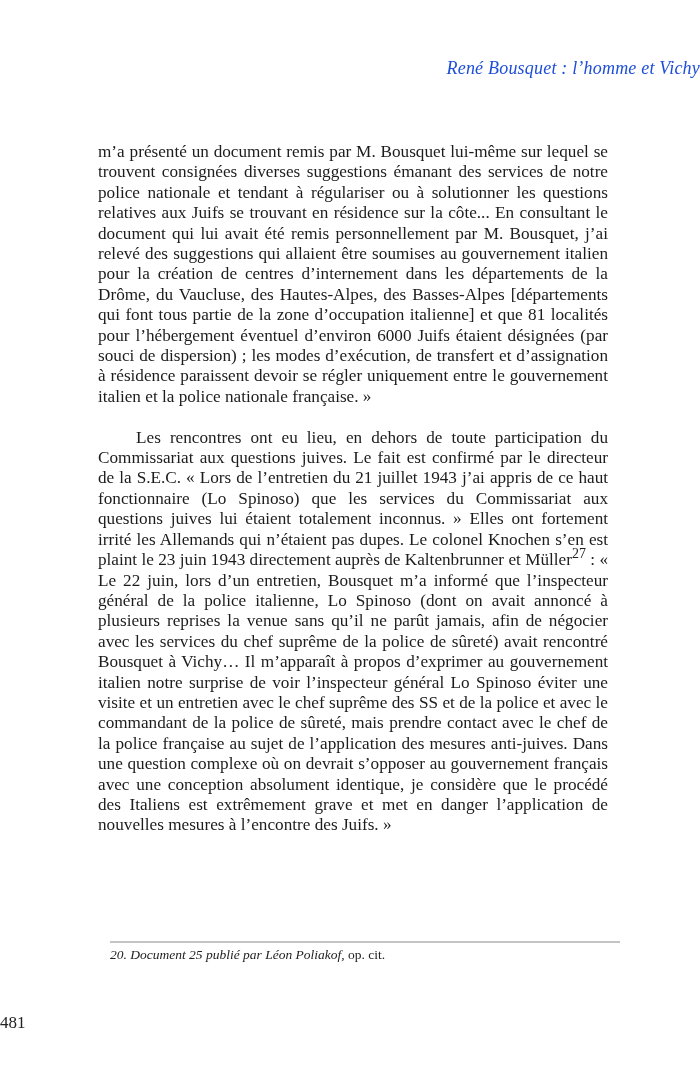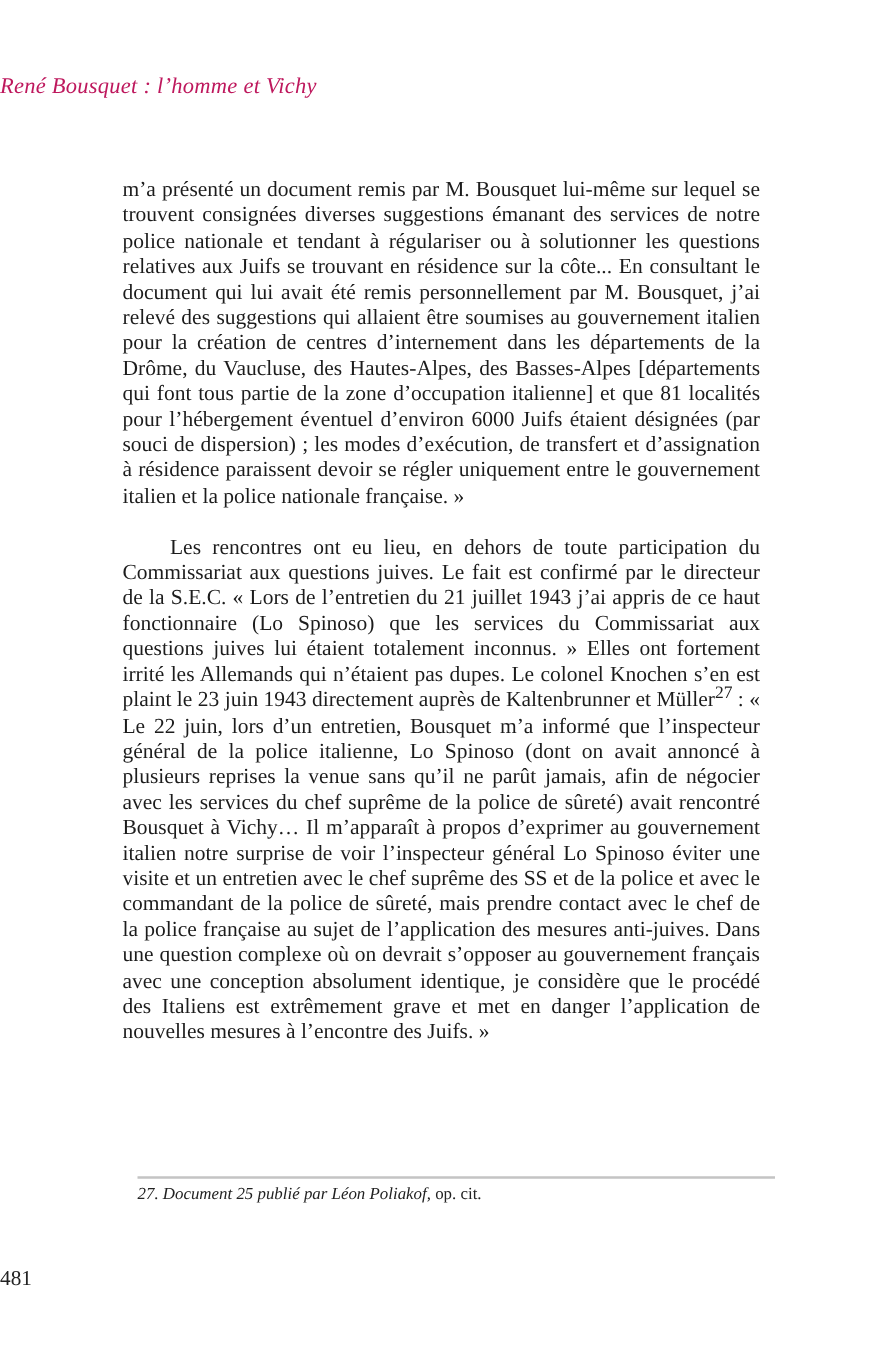--- a/index.html
+++ b/index.html
@@ -13,25 +13,25 @@
       position: relative;
       overflow: hidden;
       color: #1a1a1a;
       font-family: "Liberation Serif", "DejaVu Serif", serif;
     }
     .running-head {
       position: absolute;
       top: 58px;
       left: 0;
       width: 700px;
-      text-align: left;
+      text-align: right;
       font-style: italic;
       font-size: 18px;
       letter-spacing: 0.2px;
-      color: #be185d;
+      color: #1d4ed8;
     }
     .body-text {
       position: absolute;
       top: 142px;
       left: 98px;
       width: 510px;
       font-size: 17.2px;
       line-height: 20.4px;
       text-align: justify;
       color: #1c1c1c;
@@ -86,17 +86,17 @@
 <div class="running-head">René Bousquet : l’homme et Vichy</div>
 
 <div class="body-text">
   <p class="quote-end">m’a présenté un document remis par M. Bousquet lui-même sur lequel se trouvent consignées diverses suggestions émanant des services de notre police nationale et tendant à régulariser ou à solutionner les questions relatives aux Juifs se trouvant en résidence sur la côte... En consultant le document qui lui avait été remis personnellement par M. Bousquet, j’ai relevé des suggestions qui allaient être soumises au gouvernement italien pour la création de centres d’internement dans les départements de la Drôme, du Vaucluse, des Hautes-Alpes, des Basses-Alpes [départements qui font tous partie de la zone d’occupation italienne] et que 81 localités pour l’hébergement éventuel d’environ 6000 Juifs étaient désignées (par souci de dispersion) ; les modes d’exécution, de transfert et d’assignation à résidence paraissent devoir se régler uniquement entre le gouvernement italien et la police nationale française. »</p>
   <p class="indent"><span>Les rencontres ont eu lieu, en dehors de toute participation du Commissariat aux questions juives. Le fait est confirmé par le directeur de la S.E.C. « Lors de l’entretien du 21 juillet 1943 j’ai appris de ce haut fonctionnaire (Lo Spinoso) que les services du Commissariat aux questions juives lui étaient totalement inconnus. » Elles ont fortement irrité les Allemands qui n’étaient pas dupes. Le colonel Knochen s’en est plaint le 23 juin 1943 directement auprès de Kaltenbrunner et Müller</span><sup>27</sup><span> : « Le 22 juin, lors d’un entretien, Bousquet m’a informé que l’inspecteur général de la police italienne, Lo Spinoso (dont on avait annoncé à plusieurs reprises la venue sans qu’il ne parût jamais, afin de négocier avec les services du chef suprême de la police de sûreté) avait rencontré Bousquet à Vichy… Il m’apparaît à propos d’exprimer au gouvernement italien notre surprise de voir l’inspecteur général Lo Spinoso éviter une visite et un entretien avec le chef suprême des SS et de la police et avec le commandant de la police de sûreté, mais prendre contact avec le chef de la police française au sujet de l’application des mesures anti-juives. Dans une question complexe où on devrait s’opposer au gouvernement français avec une conception absolument identique, je considère que le procédé des Italiens est extrêmement grave et met en danger l’application de nouvelles mesures à l’encontre des Juifs. »</span></p>
 </div>
 
 <div class="footnote-rule"></div>
 
 <div class="footnote">
-  <span class="it">27.</span>
+  <span class="it">20.</span>
   <span class="it">Document 25 publié par Léon Poliakof,</span><span> op. cit.</span>
 </div>
 
 <div class="page-number">481</div>
 
 </body></html>

